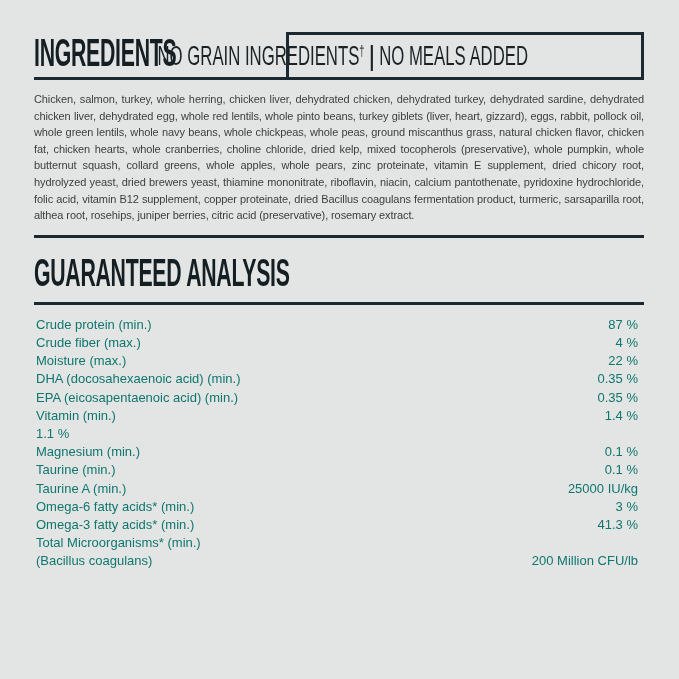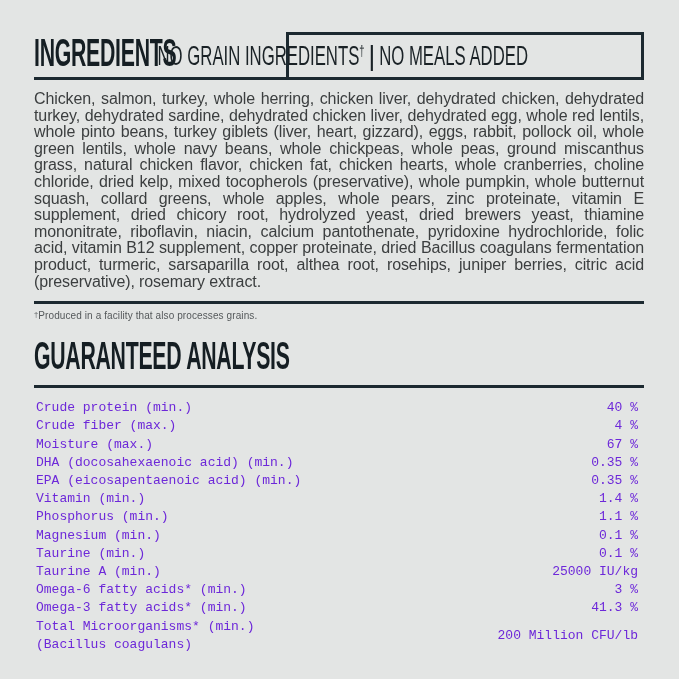--- a/index.html
+++ b/index.html
@@ -32,38 +32,38 @@
     flex:none; white-space:nowrap;
     font-size:27px; font-weight:400; color:#1a2226;
     transform:scaleX(0.62); transform-origin:center center;
   }
   .badge-inner .dagger { font-size:15px; position:relative; top:-9px; }
   .badge-inner .sep { padding:0 8px; font-weight:700; }
 
   
   .ingredients-body {
     margin-top:11px;
-    font-size:16px; line-height:16.6px;
+    font-size:11px; line-height:16.6px;
     text-align:justify; color:#3b3e3f; letter-spacing:-0.1px;
   }
 
   .rule { height:3px; background:#1c2930; }
   .rule-after-body { margin-top:11px; }
   .rule-after-ga-title { margin-top:10px; }
 
   .footnote { margin-top:6px; font-size:10px; color:#55595b; letter-spacing:0.1px; }
   .footnote .dagger { font-size:7.5px; position:relative; top:-2px; }
 
   .ga-title { margin-top:16px; }
 
   
   .table { margin-top:11px; padding:0 6px 0 2px; }
   .row {
-    display:flex; justify-content:space-between; align-items:center;
-    font-size:13px; line-height:18.2px; color:#6d28d9;font-family:Liberation Mono, monospace;
+    display:flex; justify-content:space-between; align-items:flex-end;
+    font-size:13px; line-height:18.2px; color:#0f766e;
   }
   .row .label-wrap { display:flex; flex-direction:column; }
   .row .value { white-space:nowrap; }
 </style>
 </head>
 <body>
 
 <div class="page">
 
   <header class="header">
@@ -72,47 +72,46 @@
       <div class="badge-inner">
         <span>NO GRAIN INGREDIENTS</span><span class="dagger">†</span><span class="sep">|</span><span>NO MEALS ADDED</span>
       </div>
     </div>
   </header>
 
   <p class="ingredients-body">Chicken, salmon, turkey, whole herring, chicken liver, dehydrated chicken, dehydrated turkey, dehydrated sardine, dehydrated chicken liver, dehydrated egg, whole red lentils, whole pinto beans, turkey giblets (liver, heart, gizzard), eggs, rabbit, pollock oil, whole green lentils, whole navy beans, whole chickpeas, whole peas, ground miscanthus grass, natural chicken flavor, chicken fat, chicken hearts, whole cranberries, choline chloride, dried kelp, mixed tocopherols (preservative), whole pumpkin, whole butternut squash, collard greens, whole apples, whole pears, zinc proteinate, vitamin E supplement, dried chicory root, hydrolyzed yeast, dried brewers yeast, thiamine mononitrate, riboflavin, niacin, calcium pantothenate, pyridoxine hydrochloride, folic acid, vitamin B12 supplement, copper proteinate, dried Bacillus coagulans fermentation product, turmeric, sarsaparilla root, althea root, rosehips, juniper berries, citric acid (preservative), rosemary extract.</p>
 
   <div class="rule rule-after-body"></div>
 
-  <p class="footnote"><span class="dagger">†</span><span>Produced in a facility that also processes grains.</span></p>
 
   <h1 class="section-title ga-title">GUARANTEED ANALYSIS</h1>
 
   <div class="rule rule-after-ga-title"></div>
 
   <div class="table">
     <div class="row">
         <div class="label-wrap">
           <span class="label">Crude protein (min.)</span>
 
         </div>
-        <span class="value">40 %</span>
+        <span class="value">87 %</span>
       </div>
       <div class="row">
         <div class="label-wrap">
           <span class="label">Crude fiber (max.)</span>
 
         </div>
         <span class="value">4 %</span>
       </div>
       <div class="row">
         <div class="label-wrap">
           <span class="label">Moisture (max.)</span>
 
         </div>
-        <span class="value">67 %</span>
+        <span class="value">22 %</span>
       </div>
       <div class="row">
         <div class="label-wrap">
           <span class="label">DHA (docosahexaenoic acid) (min.)</span>
 
         </div>
         <span class="value">0.35 %</span>
       </div>
       <div class="row">
         <div class="label-wrap">
@@ -122,24 +121,20 @@
         <span class="value">0.35 %</span>
       </div>
       <div class="row">
         <div class="label-wrap">
           <span class="label">Vitamin (min.)</span>
 
         </div>
         <span class="value">1.4 %</span>
       </div>
       <div class="row">
-        <div class="label-wrap">
-          <span class="label">Phosphorus (min.)</span>
-
-        </div>
         <span class="value">1.1 %</span>
       </div>
       <div class="row">
         <div class="label-wrap">
           <span class="label">Magnesium (min.)</span>
 
         </div>
         <span class="value">0.1 %</span>
       </div>
       <div class="row">

